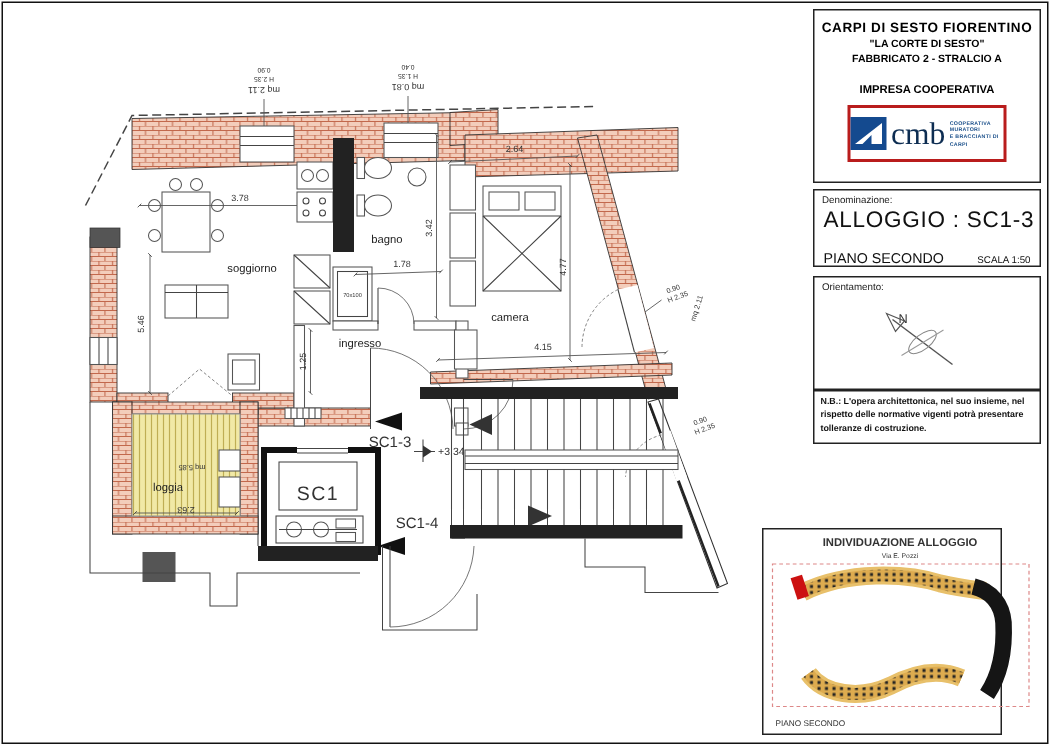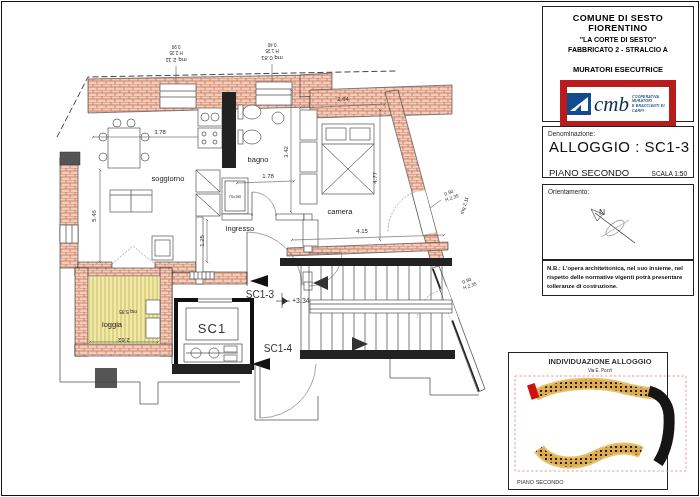--- a/index.html
+++ b/index.html
@@ -3,21 +3,21 @@
 <meta charset="utf-8">
 <style>
   html,body{margin:0;padding:0;}
   body{width:700px;height:497px;position:relative;background:#fdfdfd;font-family:"Liberation Sans",sans-serif;overflow:hidden;}
   #sheet{position:absolute;left:1px;top:1px;width:696px;height:493px;border:1px solid #111;background:#fff;}
   .box{position:absolute;background:#fff;border:1px solid #222;box-sizing:border-box;}
   .tb-line1{font-size:9px;font-weight:bold;text-align:center;margin-top:6px;letter-spacing:.4px;}
   .tb-line2{font-size:7px;font-weight:bold;text-align:center;margin-top:3px;}
   .tb-line3{font-size:7px;font-weight:bold;text-align:center;margin-top:3px;}
   .tb-impresa{font-size:7.5px;font-weight:bold;text-align:center;margin-top:12px;}
-  .logo-wrap{width:102px;height:34px;border:7px solid #b91c1c;margin:6px auto 0;display:flex;align-items:center;justify-content:center;font-style:italic;}
+  .logo-wrap{width:102px;height:34px;border:2px solid #b91c1c;margin:6px auto 0;display:flex;align-items:center;justify-content:center;}
   .logo-sq{width:24px;height:22px;background:#144a8f;position:relative;flex:0 0 auto;}
   .logo-sq svg{display:block;}
   .logo-txt{font-family:"Liberation Serif",serif;font-size:21px;color:#0d2d52;line-height:.8;margin-left:3px;}
   .logo-sub{margin-left:3px;}
   .logo-sub div{font-size:3.5px;color:#1a4f8a;font-weight:bold;letter-spacing:.2px;line-height:1.3;}
   .den-label{font-size:6.5px;color:#222;margin:3px 0 0 5px;}
   .den-value{font-size:15px;color:#111;margin:1px 0 12px 6px;letter-spacing:.5px;}
   .den-row{display:flex;justify-content:space-between;align-items:baseline;margin:4px 6px 0 6px;}
   .den-floor{font-size:9.5px;color:#111;}
   .den-scale{font-size:6.5px;color:#111;}
@@ -289,24 +289,24 @@
     <line class="dim" marker-start="url(#tk)" marker-end="url(#tk)" x1="90" y1="342" x2="158" y2="342"></line>
     <text class="dimtxt" transform="rotate(180 124 338)" x="124" y="338" text-anchor="middle">2.63</text>
   </g>
   <rect x="95" y="368" width="22" height="20" fill="#555"></rect>
 
   <path class="thin" d="M60,268 V382 H140 V404 H158 V382 H240"></path>
   <path class="thin" d="M390,359 V378 H430 V395 H479"></path>
 </svg>
 
 <div class="box" style="left:542px;top:6px;width:152px;height:116px">
-  <div class="tb-line1">COMUNE DI SESTO FIORENTINO</div>
+  <div class="tb-line1">CARPI DI SESTO FIORENTINO</div>
   <div class="tb-line2">"LA CORTE DI SESTO"</div>
   <div class="tb-line3">FABBRICATO 2 - STRALCIO A</div>
-  <div class="tb-impresa">MURATORI ESECUTRICE</div>
+  <div class="tb-impresa">IMPRESA COOPERATIVA</div>
   <div class="logo-wrap">
     <div class="logo-sq">
       <svg width="24" height="22">
           <polygon points="3,18 21,18 21,4" fill="#fff"></polygon>
           <polygon points="8,18 14,18 14,12" fill="#144a8f"></polygon>
         </svg>
     </div>
     <div class="logo-txt">cmb</div>
     <div class="logo-sub">
       <div>COOPERATIVA MURATORI</div>

